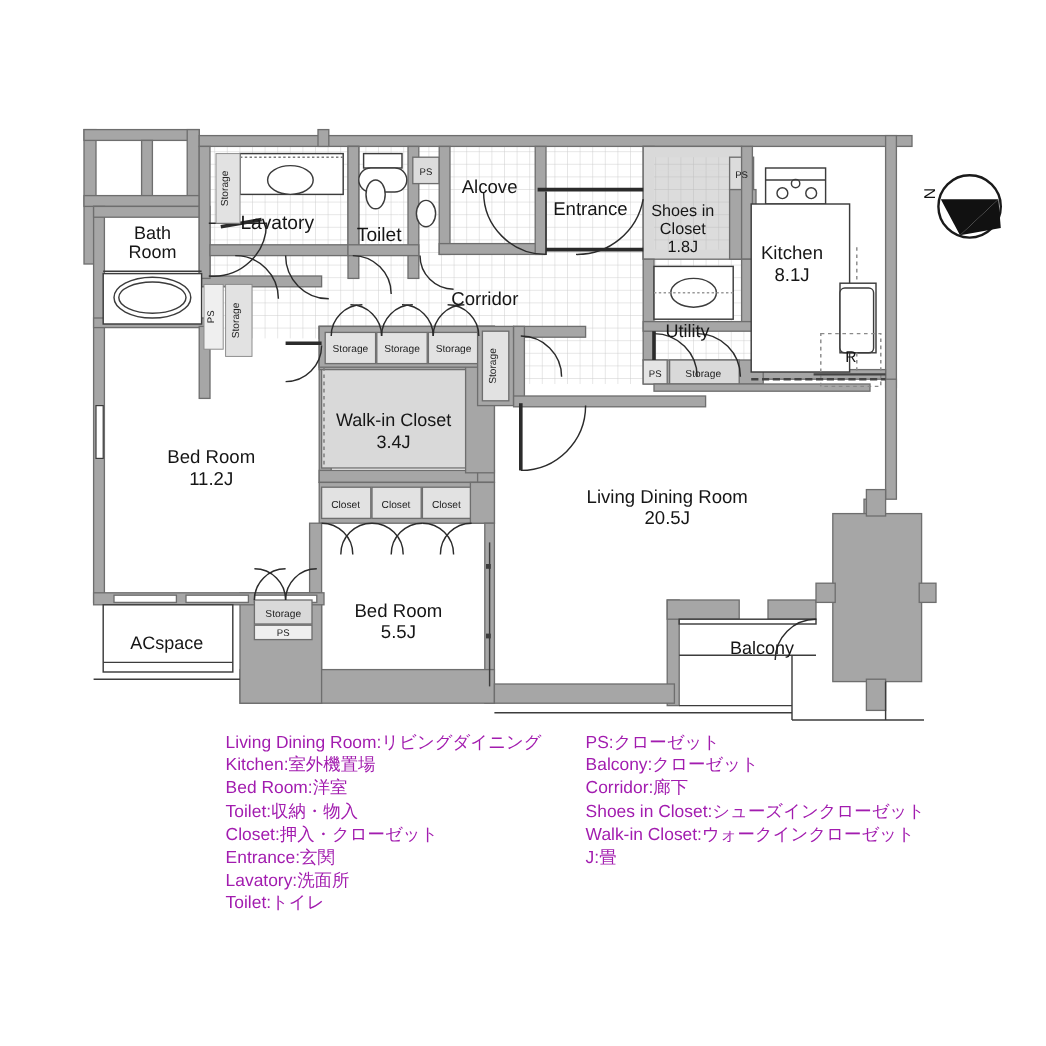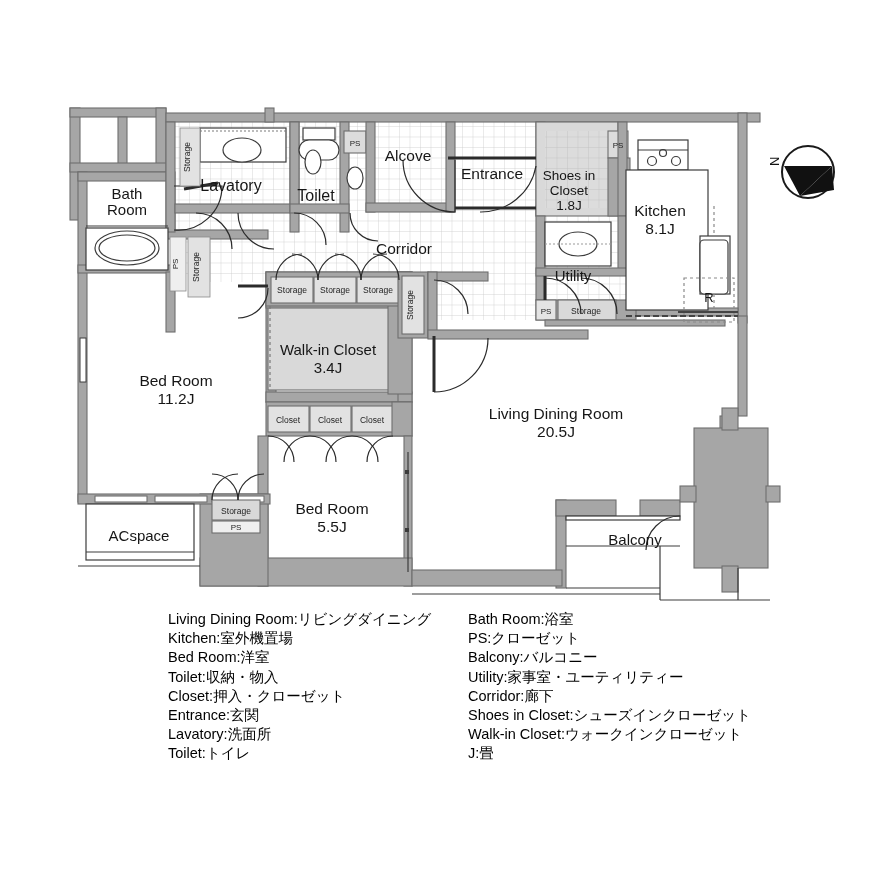--- a/index.html
+++ b/index.html
@@ -2,21 +2,21 @@
 <html><head>
 <meta charset="utf-8">
 <style>
   html,body{margin:0;padding:0;}
   body{
     width:872px;height:872px;background:#ffffff;
     font-family:"Liberation Sans","DejaVu Sans",sans-serif;
     color:#1a1a1a;overflow:hidden;position:relative;
   }
   #plan{position:absolute;left:0;top:0;width:872px;height:872px;}
-  .legend{position:absolute;font-size:14.5px;line-height:19.2px;color:#000000;white-space:nowrap;}
+  .legend{position:absolute;font-size:14.5px;line-height:19.2px;color:#a21caf;white-space:nowrap;margin-left:20px;}
   #legend-left{left:168px;top:610px;}
   #legend-right{left:468px;top:610px;}
   .legend div{height:19.2px;}
   
 </style>
 </head>
 <body>
 
 <svg id="plan" viewBox="0 0 872 872">
   <defs>
@@ -334,21 +334,19 @@
   <div>Kitchen:室外機置場</div>
   <div>Bed Room:洋室</div>
   <div>Toilet:収納・物入</div>
   <div>Closet:押入・クローゼット</div>
   <div>Entrance:玄関</div>
   <div>Lavatory:洗面所</div>
   <div>Toilet:トイレ</div>
 </div>
 
 <div class="legend" id="legend-right">
-  <div>Bath Room:浴室</div>
   <div>PS:クローゼット</div>
-  <div>Balcony:バルコニー</div>
-  <div>Utility:家事室・ユーティリティー</div>
+  <div>Balcony:クローゼット</div>
   <div>Corridor:廊下</div>
   <div>Shoes in Closet:シューズインクローゼット</div>
   <div>Walk-in Closet:ウォークインクローゼット</div>
   <div>J:畳</div>
 </div>
 
 </body></html>

